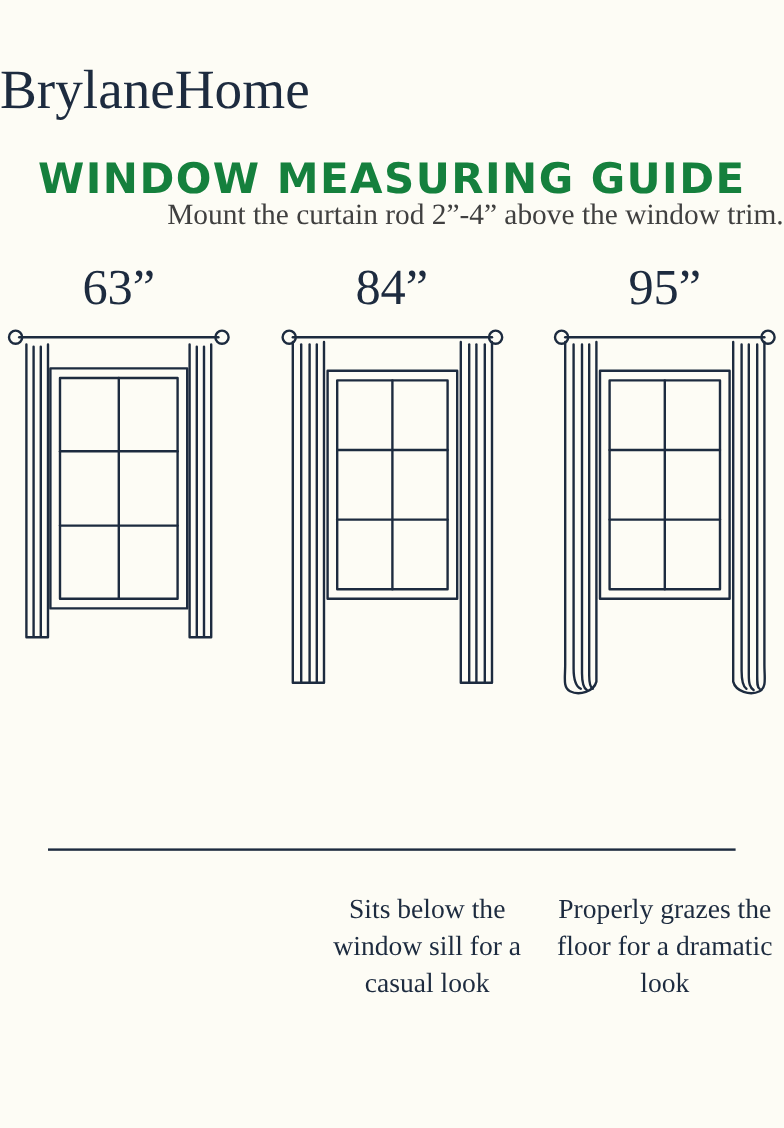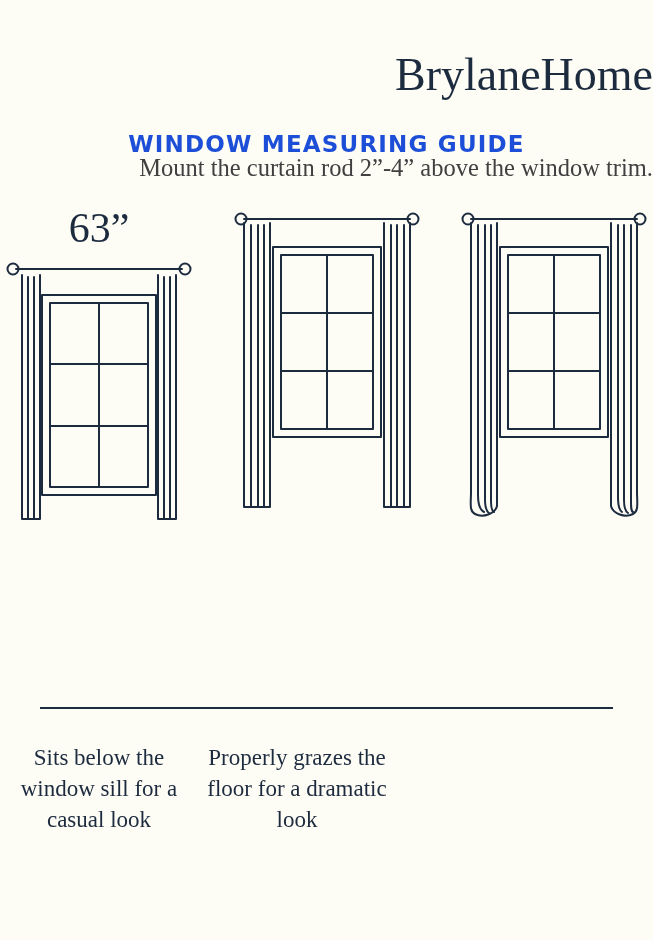--- a/index.html
+++ b/index.html
@@ -15,35 +15,35 @@
     overflow: hidden;
   }
   .page {
     position: relative;
     width: 653px;
     height: 940px;
     background: #fdfcf5;
     box-sizing: border-box;
   }
   .brand {
-    text-align: right;
+    text-align: left;
     font-family: "Liberation Serif", serif;
     font-size: 46px;
     letter-spacing: 0px;
     color: #1d2b3f;
     margin-top: 52px;
     line-height: 1;
   }
   .guide-title {
     text-align: center;
     font-family: "DejaVu Sans", sans-serif;
     font-weight: bold;
-    font-size: 23px;
+    font-size: 35px;
     letter-spacing: 1.2px;
-    color: #1d4ed8;
+    color: #15803d;
     margin-top: 35px;
     line-height: 1;
   }
   .subtitle {
     text-align: right;
     font-family: "Liberation Serif", serif;
     font-size: 24.5px;
     color: #404040;
     line-height: 1;
   }
@@ -83,21 +83,21 @@
     top: 655px;
     height: 0;
     border-top: 2px solid #1d2b3f;
   }
   .captions {
     position: absolute;
     top: 690px;
     left: 0;
     right: 0;
     display: flex;
-    justify-content: flex-start;
+    justify-content: flex-end;
   }
   .caption {
     width: 198px;
     text-align: center;
     font-family: "Liberation Serif", serif;
     font-size: 23px;
     line-height: 1.35;
     color: #1d2b3f;
     padding: 0 6px;
     box-sizing: border-box;
@@ -139,20 +139,21 @@
 
             <path d="M158 18 L158 262 L176 262 L176 18"></path>
             <line x1="164" y1="20" x2="164" y2="261"></line>
             <line x1="170" y1="20" x2="170" y2="261"></line>
           </g>
         </svg>
       </div>
     </div>
 
     <div class="panel">
+      <div class="len-label">84”</div>
       <div class="art">
         <svg width="198" height="330" viewBox="0 0 198 330" fill="none" xmlns="http://www.w3.org/2000/svg">
           <g stroke="#1d2b3f" stroke-width="2" fill="none" stroke-linejoin="round" stroke-linecap="round">
 
             <line x1="16" y1="12" x2="182" y2="12"></line>
             <circle cx="13" cy="12" r="5.5"></circle>
             <circle cx="185" cy="12" r="5.5"></circle>
 
             <rect x="45" y="40" width="108" height="190"></rect>
             <rect x="53" y="48" width="92" height="174"></rect>
@@ -168,20 +169,21 @@
             <path d="M156 16 L156 300 L182 300 L182 16"></path>
             <line x1="163" y1="18" x2="163" y2="299"></line>
             <line x1="169" y1="18" x2="169" y2="299"></line>
             <line x1="176" y1="18" x2="176" y2="299"></line>
           </g>
         </svg>
       </div>
     </div>
 
     <div class="panel">
+      <div class="len-label">95”</div>
       <div class="art">
         <svg width="198" height="330" viewBox="0 0 198 330" fill="none" xmlns="http://www.w3.org/2000/svg">
           <g stroke="#1d2b3f" stroke-width="2" fill="none" stroke-linejoin="round" stroke-linecap="round">
 
             <line x1="16" y1="12" x2="182" y2="12"></line>
             <circle cx="13" cy="12" r="5.5"></circle>
             <circle cx="185" cy="12" r="5.5"></circle>
 
             <rect x="45" y="40" width="108" height="190"></rect>
             <rect x="53" y="48" width="92" height="174"></rect>

